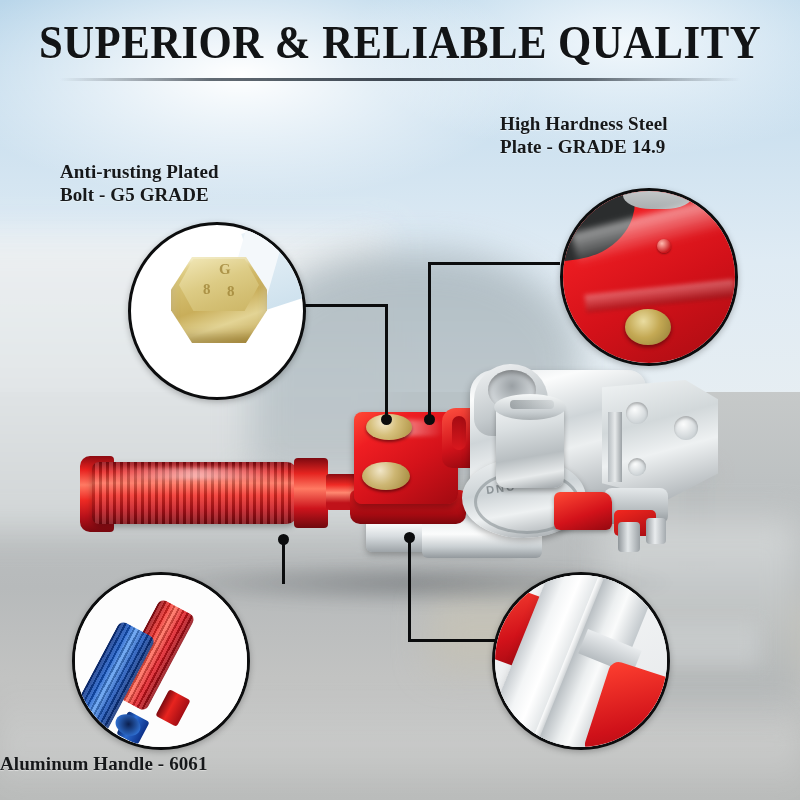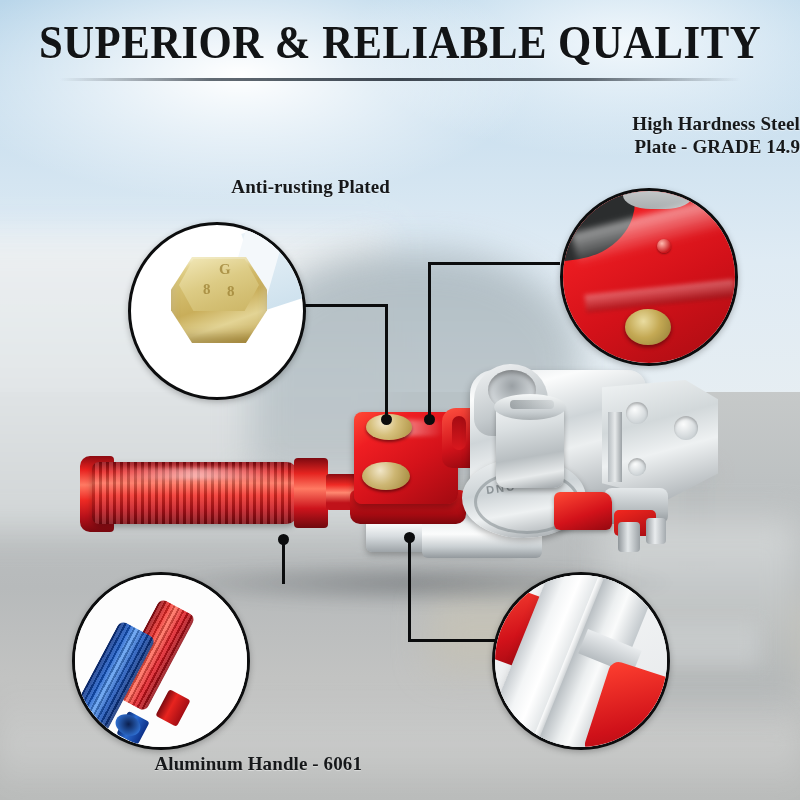--- a/index.html
+++ b/index.html
@@ -77,27 +77,27 @@
     position:absolute;left:60px;top:78px;width:680px;height:3px;
     background:linear-gradient(90deg,rgba(90,100,110,0) 0%,rgba(72,82,92,.85) 22%,rgba(52,62,72,.95) 50%,rgba(72,82,92,.85) 78%,rgba(90,100,110,0) 100%);
     filter:blur(.4px);
   }
 
   
   .label{
     position:absolute;
     font-family:"Liberation Serif", serif;
     font-weight:bold;color:#16181a;
-    text-align:right;line-height:1.22;
+    text-align:left;line-height:1.22;
     font-size:19px;letter-spacing:.1px;
     text-shadow:0 1px 1px rgba(255,255,255,.45);
   }
-  #label-bolt{left:60px;top:175px;width:330px;}
+  #label-bolt{left:60px;top:160px;width:330px;}
   #label-plate{left:500px;top:112px;width:300px;}
-  #label-handle{left:12px;top:752px;width:350px;}
+  #label-handle{left:0px;top:752px;width:350px;}
   #label-alloy{left:420px;top:732px;width:360px;}
 
   
   .lead{position:absolute;background:#0b0c0d;}
   .lead-h{height:3px;}
   .lead-v{width:3px;}
   .dot{position:absolute;width:11px;height:11px;border-radius:50%;background:#0b0c0d;}
 
   
   .circle{
@@ -550,20 +550,21 @@
       <div class="c4-arm"></div>
       <div class="c4-edge"></div>
       <div class="c4-arm2"></div>
       <div class="c4-notch"></div>
       <div class="c4-red2"></div>
     </div>
   </div>
 
   <div class="label" id="label-bolt">
     <div>Anti-rusting Plated</div>
+    <div>Bolt - G5 GRADE</div>
   </div>
 
   <div class="label" id="label-plate">
     <div>High Hardness Steel</div>
     <div>Plate - GRADE 14.9</div>
   </div>
 
   <div class="label" id="label-handle">
     <div>Aluminum Handle - 6061</div>
   </div>

